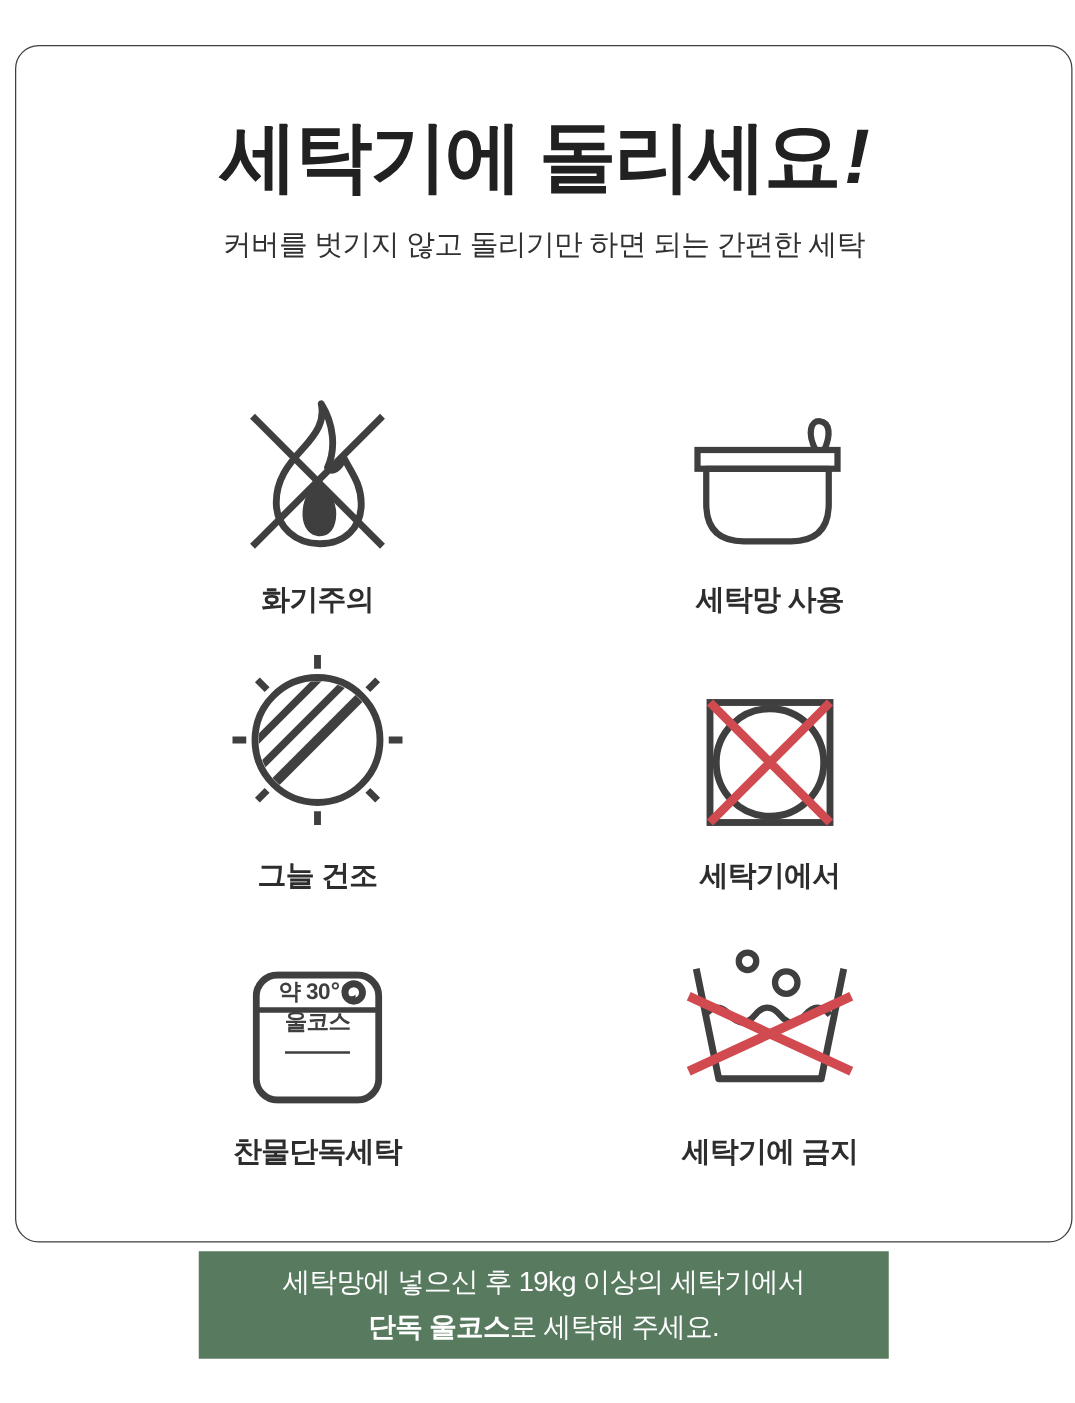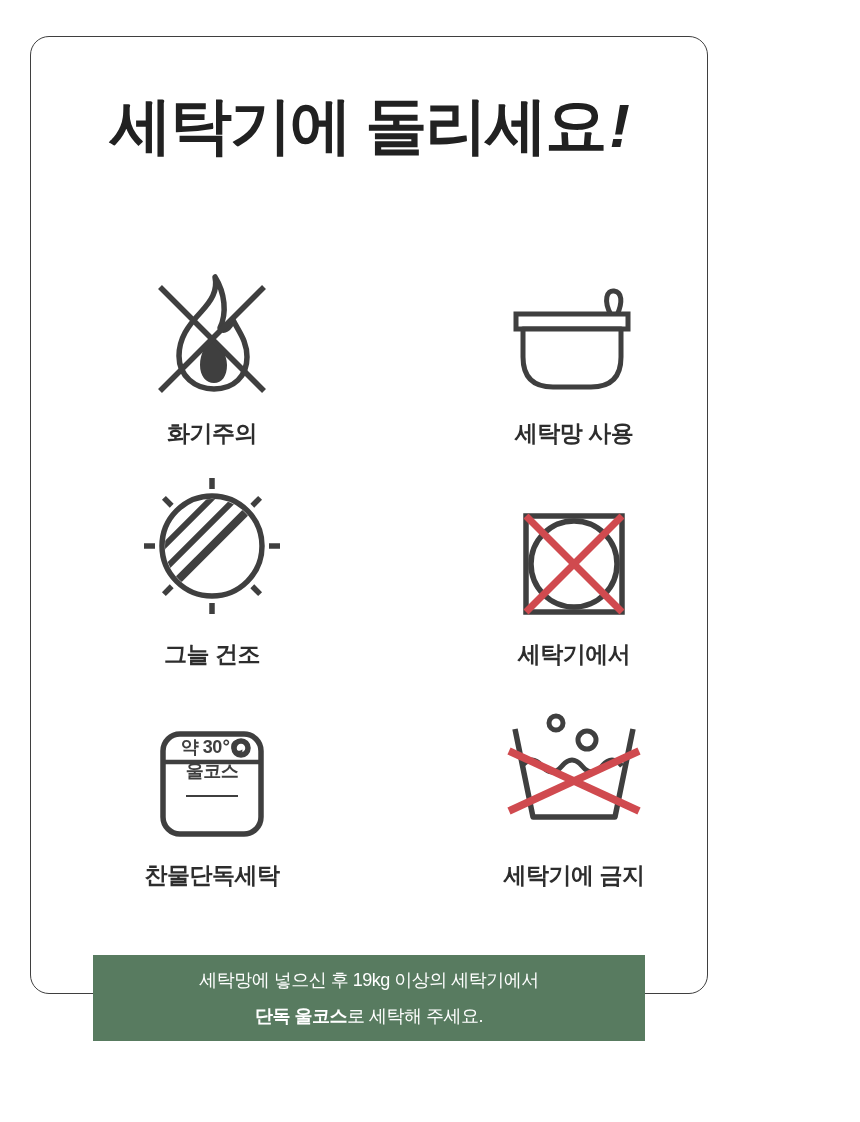--- a/index.html
+++ b/index.html
@@ -6,23 +6,23 @@
   .page {
     position: relative;
     width: 860px;
     height: 1122px;
     background: #ffffff;
     font-family: "Liberation Sans", "DejaVu Sans", sans-serif;
     overflow: hidden;
   }
   .card {
     position: absolute;
-    left: 30px;
+    left: 12px;
     top: 36px;
-    width: 678px;
+    width: 846px;
     height: 958px;
     border: 1.5px solid #3f3f3f;
     border-radius: 19px;
     box-sizing: border-box;
     text-align: center;
   }
   .title {
     padding-top: 52px;
     font-size: 62px;
     line-height: 74px;
@@ -90,38 +90,39 @@
   .notice-banner {
     margin: 66px auto 0;
     width: 552px;
     height: 86px;
     background: #587b60;
     color: #ffffff;
     display: flex;
     flex-direction: column;
     justify-content: center;
     align-items: center;
-    font-size: 18px;
+    font-size: 22px;
     line-height: 36px;
     font-weight: 500;
     letter-spacing: -0.5px;
   }
   .notice-banner .bold { font-weight: 700; }
   svg { display: block; }
 </style>
 </head>
 <body>
 
 <div class="page">
   <div class="card">
 
     <div class="title">
       <span>세탁기에 돌리세요</span><span class="exclaim">!</span>
     </div>
 
+    <div class="subtitle">커버를 벗기지 않고 돌리기만 하면 되는 간편한 세탁</div>
 
     <div class="care-grid">
 
       <div class="care-cell">
         <div class="icon-box">
           <svg width="114" height="126" viewBox="0 0 114 126">
             <path d="M60 8 C63 22 56 32 46 43 C33 57 24 69 24 87 C24 107 40 120 59 120 C79 120 92 107 92 88 C92 72 84 63 78 51 C75 60 68 64 65 59 C72 44 70 24 60 8 Z" fill="#ffffff" stroke="#3f3f3f" stroke-width="5.5" stroke-linejoin="round"></path>
             <path d="M58 66 C51 76 45 84 45 96 C45 107 51 114 59 114 C67 114 72 107 72 96 C72 84 64 76 58 66 Z" fill="#3f3f3f"></path>
             <line x1="5" y1="18" x2="109" y2="122" stroke="#3f3f3f" stroke-width="5.5"></line>
             <line x1="109" y1="18" x2="5" y2="122" stroke="#3f3f3f" stroke-width="5.5"></line>

